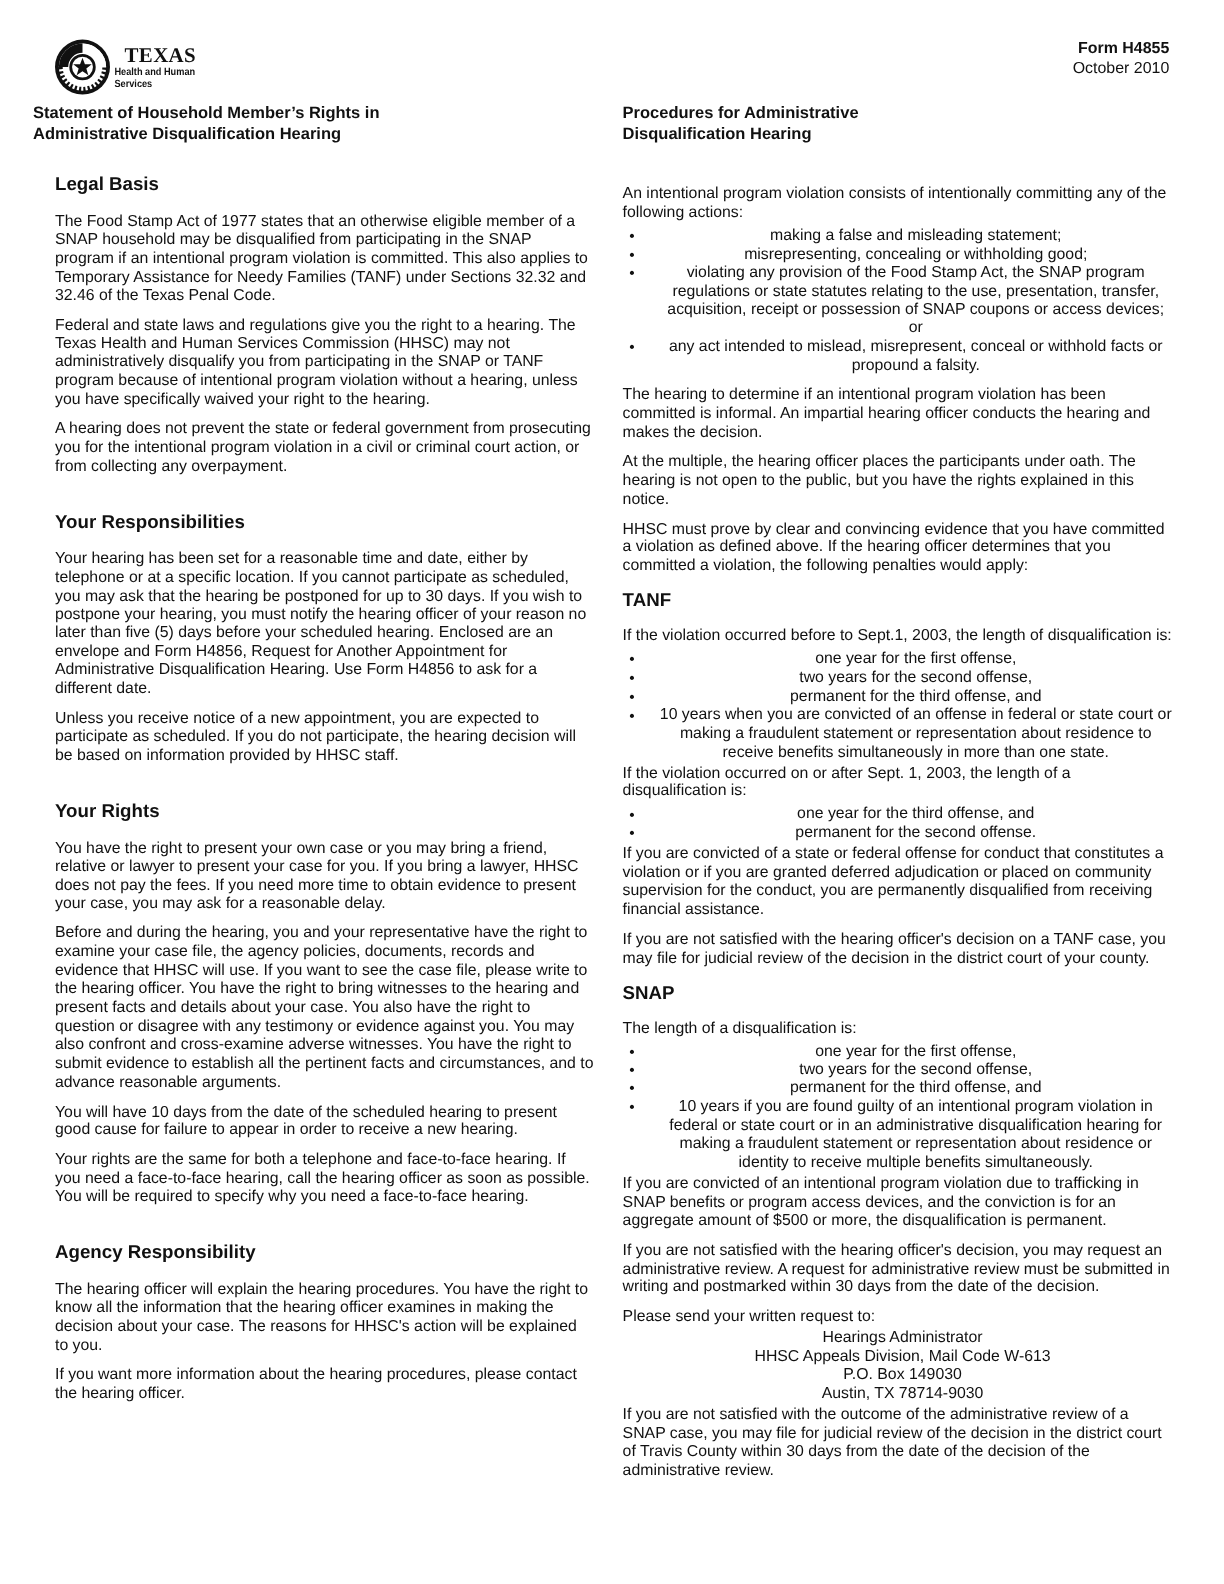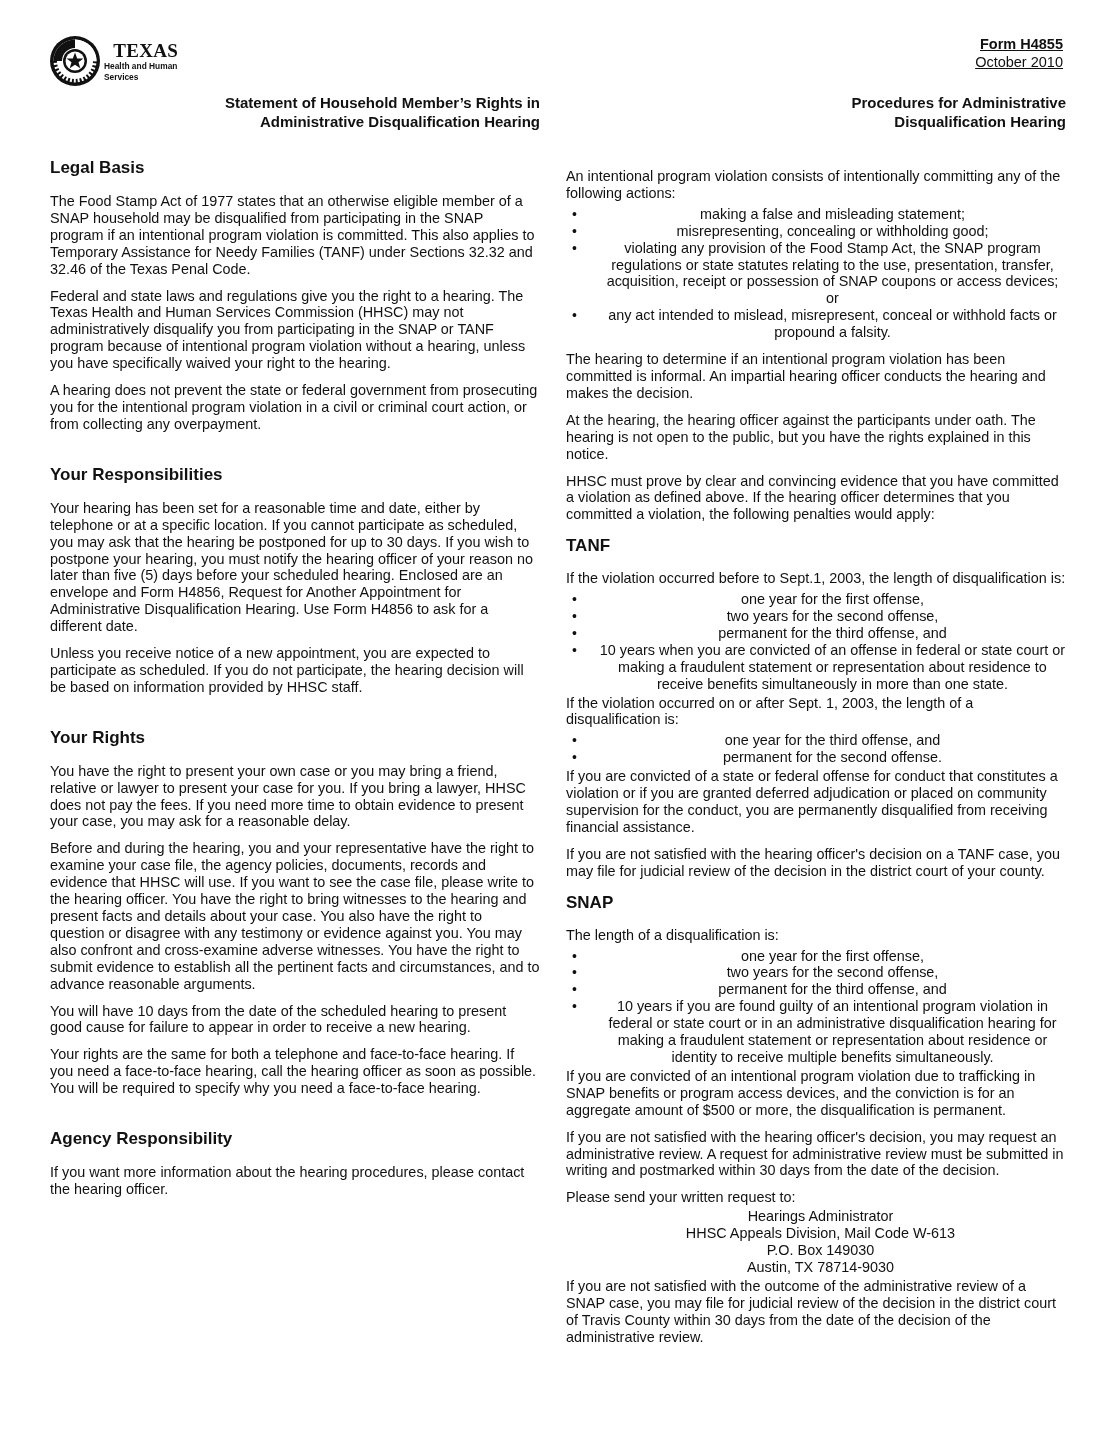--- a/index.html
+++ b/index.html
@@ -5,28 +5,28 @@
   html, body { margin: 0; padding: 0; background: #ffffff; }
   body {
     width: 1113px; height: 1440px; position: relative; overflow: hidden;
     font-family: "Liberation Sans", sans-serif; color: #111111;
   }
   .logo { position: absolute; left: 49px; top: 35px; display: flex; align-items: center; }
   .seal { width: 52px; height: 52px; }
   .logo-text { margin-left: 3px; line-height: 1; }
   .logo-texas { font-family: "Liberation Serif", serif; font-size: 19px; font-weight: bold; letter-spacing: 0.3px; display: block; text-align: center; }
   .logo-sub { font-family: "Liberation Sans Narrow", "Liberation Sans", sans-serif; font-size: 9.5px; font-weight: bold; display: block; line-height: 11px; transform: scaleX(0.88); transform-origin: left; }
-  .form-id { position: absolute; right: 50px; top: 35px; text-align: right; font-size: 14.5px; line-height: 18px; text-decoration: underline; }
+  .form-id { position: absolute; right: 50px; top: 35px; text-align: right; font-size: 14.5px; line-height: 18px; }
   .form-id .num { font-weight: bold; display: block; }
   .form-id .date { display: block; }
 
   .col { position: absolute; top: 93px; font-size: 14.4px; line-height: 16.9px; }
   .col-left { left: 50px; width: 490px; }
   .col-right { left: 566px; width: 500px; }
-  .col-title { text-align: right; font-weight: bold; font-size: 15px; line-height: 19px; margin: 0 0 27px 0; }
+  .col-title { text-align: left; font-weight: bold; font-size: 15px; line-height: 19px; margin: 0 0 27px 0; }
   .col-left .col-title { margin-left: -20px; }
   h2 { font-size: 17px; font-weight: bold; margin: 0 0 15px 0; line-height: 20px; }
   h2.sub { margin: 0 0 14px 0; }
   p { margin: 0 0 10px 0; }
   .gap-section { height: 22px; }
   ul { list-style: none; margin: 0 0 2px 0; padding: 0; }
   li { position: relative; padding-left: 33px; text-align: center; }
   li::before { content: "\2022"; position: absolute; left: 6px; top: 0; font-size: 14px; }
   .address { padding-left: 9px; margin: 0 0 2px 0; text-align: center; }
   .address span { display: block; }
@@ -84,39 +84,40 @@
     <h2>Your Rights</h2>
     <p>You have the right to present your own case or you may bring a friend, relative or lawyer to present your case for you. If you bring a lawyer, HHSC does not pay the fees. If you need more time to obtain evidence to present your case, you may ask for a reasonable delay.</p>
     <p>Before and during the hearing, you and your representative have the right to examine your case file, the agency policies, documents, records and evidence that HHSC will use. If you want to see the case file, please write to the hearing officer. You have the right to bring witnesses to the hearing and present facts and details about your case. You also have the right to question or disagree with any testimony or evidence against you. You may also confront and cross-examine adverse witnesses. You have the right to submit evidence to establish all the pertinent facts and circumstances, and to advance reasonable arguments.</p>
     <p>You will have 10 days from the date of the scheduled hearing to present good cause for failure to appear in order to receive a new hearing.</p>
     <p>Your rights are the same for both a telephone and face-to-face hearing. If you need a face-to-face hearing, call the hearing officer as soon as possible. You will be required to specify why you need a face-to-face hearing.</p>
   </div>
   <div class="gap-section"></div>
 
   <div>
     <h2>Agency Responsibility</h2>
+    <p>The hearing officer will explain the hearing procedures. You have the right to know all the information that the hearing officer examines in making the decision about your case. The reasons for HHSC's action will be explained to you.</p>
     <p>If you want more information about the hearing procedures, please contact the hearing officer.</p>
   </div>
 </div>
 
 <div class="col col-right">
   <div class="col-title">
     <div>Procedures for Administrative</div>
     <div>Disqualification Hearing</div>
   </div>
 
   <p class="tight4" style="margin-top:37px;">An intentional program violation consists of intentionally committing any of the following actions:</p>
   <ul style="margin-bottom:10px;">
     <li>making a false and misleading statement;</li>
     <li>misrepresenting, concealing or withholding good;</li>
     <li>violating any provision of the Food Stamp Act, the SNAP program regulations or state statutes relating to the use, presentation, transfer, acquisition, receipt or possession of SNAP coupons or access devices; or</li>
     <li>any act intended to mislead, misrepresent, conceal or withhold facts or propound a falsity.</li>
   </ul>
   <p>The hearing to determine if an intentional program violation has been committed is informal. An impartial hearing officer conducts the hearing and makes the decision.</p>
-  <p>At the hearing, the hearing officer against the participants under oath. The hearing is not open to the public, but you have the rights explained in this notice.</p>
+  <p>At the multiple, the hearing officer places the participants under oath. The hearing is not open to the public, but you have the rights explained in this notice.</p>
   <p style="margin-bottom:13px;">HHSC must prove by clear and convincing evidence that you have committed a violation as defined above. If the hearing officer determines that you committed a violation, the following penalties would apply:</p>
 
   <div>
     <h2 class="sub">TANF</h2>
     <p class="tight4">If the violation occurred before to Sept.1, 2003, the length of disqualification is:</p>
     <ul>
       <li>one year for the first offense,</li>
       <li>two years for the second offense,</li>
       <li>permanent for the third offense, and</li>
       <li>10 years when you are convicted of an offense in federal or state court or making a fraudulent statement or representation about residence to receive benefits simultaneously in more than one state.</li>

